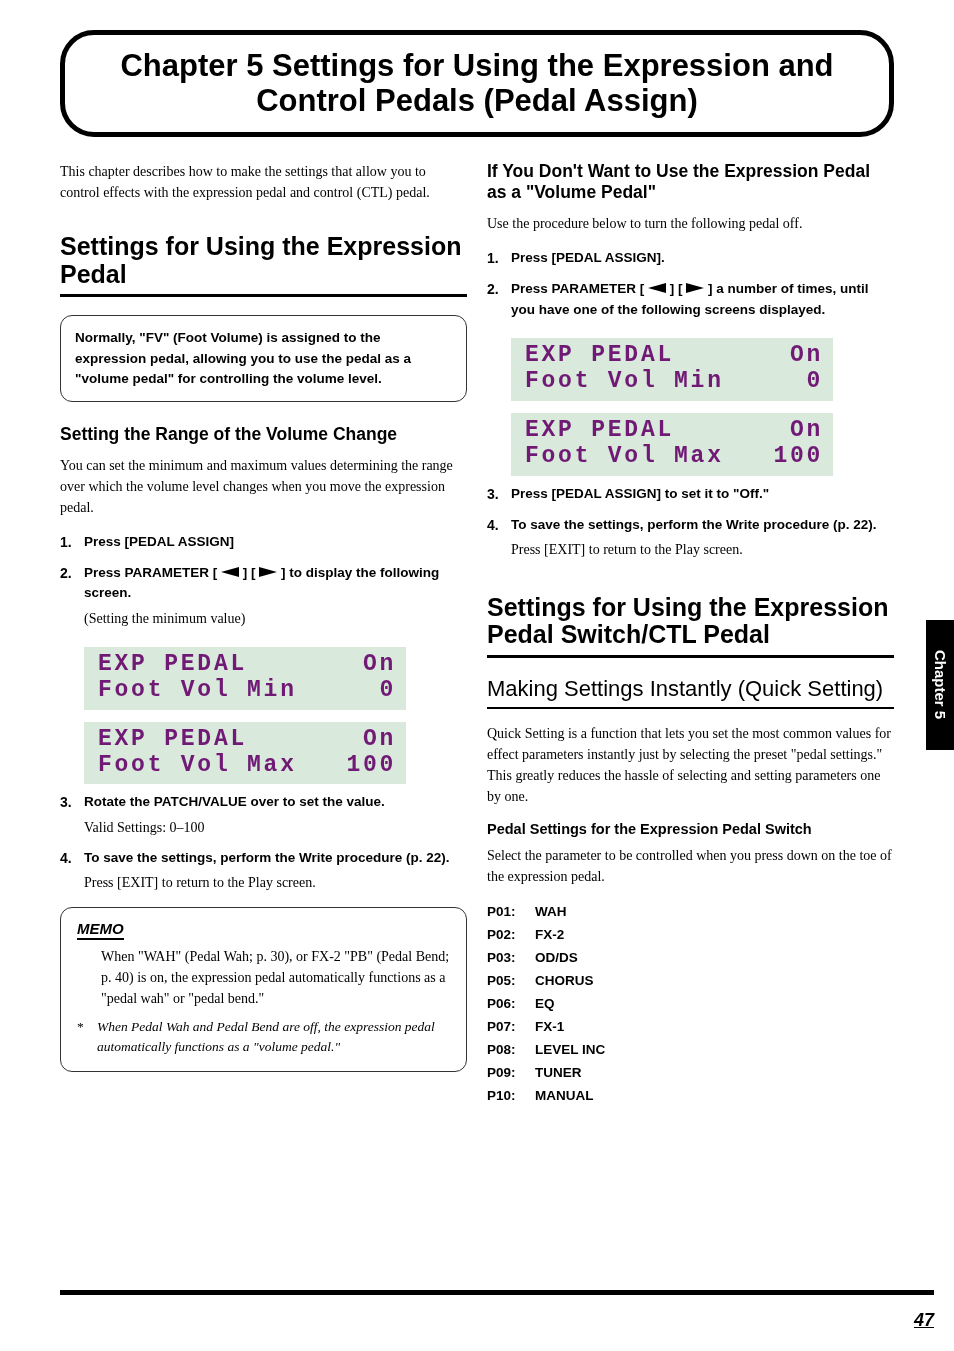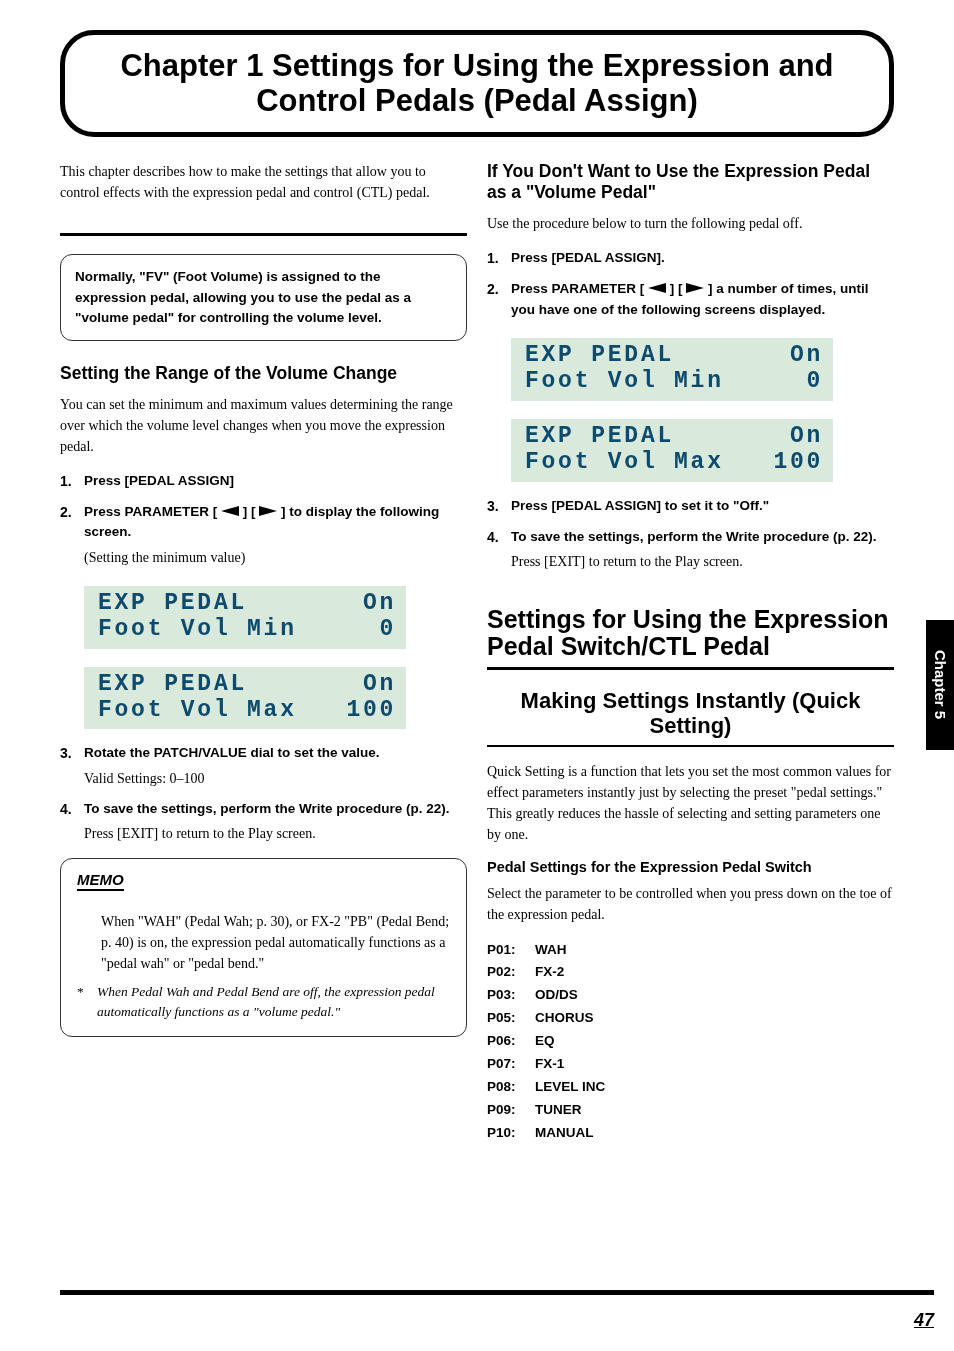--- a/index.html
+++ b/index.html
@@ -12,50 +12,51 @@
   h2 { font-family: Arial, Helvetica, sans-serif; font-weight: 900; font-size: 25px; line-height: 1.1; margin-bottom: 6px; }
   .h2rule { border-bottom: 3px solid #000; margin-bottom: 18px; }
   .rounded-box { border: 1.5px solid #333; border-radius: 12px; padding: 12px 14px; font-family: Arial, Helvetica, sans-serif; font-weight: bold; font-size: 13.5px; line-height: 1.5; margin-bottom: 22px; }
   h3 { font-family: Arial, Helvetica, sans-serif; font-weight: 900; font-size: 17.5px; line-height: 1.2; margin-bottom: 10px; }
   .body { font-size: 14px; line-height: 1.5; margin-bottom: 14px; }
   ol.steps { list-style: none; padding: 0; margin: 0 0 14px 0; }
   ol.steps > li { display: flex; align-items: flex-start; margin-bottom: 10px; font-family: Arial, Helvetica, sans-serif; font-size: 13.5px; line-height: 1.5; }
   ol.steps > li .num { font-weight: 900; min-width: 24px; font-size: 14px; }
   ol.steps > li .step-body { font-weight: bold; flex: 1; }
   ol.steps > li .step-body .sub { font-family: Liberation Serif, serif; font-weight: normal; font-size: 14px; display: block; margin-top: 4px; }
-  .lcd { background: #d9e9dc; display: inline-block; font-family: 'Courier New', monospace; font-weight: bold; letter-spacing: 0.12em; color: #0c4a6e; font-size: 23px; line-height: 1.15; padding: 4px 10px 6px 14px; white-space: pre; margin: 4px 0 14px 24px; }
+  .lcd { background: #d9e9dc; display: inline-block; font-family: 'Courier New', monospace; font-weight: bold; letter-spacing: 0.12em; color: #701a75; font-size: 23px; line-height: 1.15; padding: 4px 10px 6px 14px; white-space: pre; margin: 4px 0 8px 24px; }
   .lcd-row { display: block; }
   .memo-box { border: 1.5px solid #333; border-radius: 12px; padding: 12px 16px 14px 16px; margin-top: 12px; position: relative; }
-  .memo-label { font-family: Arial, Helvetica, sans-serif; font-weight: 900; font-style: italic; font-size: 15px; border-bottom: 2px solid #000; display: inline-block; padding-bottom: 1px; margin-bottom: 20px; }
+  .memo-label { font-family: Arial, Helvetica, sans-serif; font-weight: 900; font-style: italic; font-size: 15px; border-bottom: 2px solid #000; display: inline-block; padding-bottom: 1px; margin-bottom: 6px; }
   .memo-body { font-size: 14px; line-height: 1.5; padding-left: 24px; }
   .memo-note { display: flex; font-size: 13.5px; font-style: italic; line-height: 1.5; margin-top: 8px; }
   .memo-note .ast { min-width: 20px; font-style: normal; }
   .pedal-table { font-family: Arial, Helvetica, sans-serif; font-weight: bold; font-size: 13.5px; line-height: 1.7; }
   .pedal-table .row { display: flex; }
   .pedal-table .k { min-width: 48px; }
   .side-tab { position: absolute; right: 0; top: 620px; width: 28px; height: 130px; background: #000; color: #fff; font-family: Arial, Helvetica, sans-serif; font-weight: 900; font-size: 15px; display: flex; align-items: center; justify-content: center; writing-mode: vertical-rl; }
   .footer-rule { position: absolute; left: 60px; right: 20px; bottom: 56px; border-top: 5px solid #000; }
   .page-num { position: absolute; right: 20px; bottom: 20px; font-family: Arial, Helvetica, sans-serif; font-weight: 900; font-style: italic; font-size: 18px; text-decoration: underline; }
   h4 { font-family: Arial, Helvetica, sans-serif; font-weight: 900; font-size: 14.5px; margin-bottom: 8px; }
-  .sub-h2 { font-family: Arial, Helvetica, sans-serif; font-weight: 700; font-size: 22px; line-height: 1.15; margin-bottom: 6px; text-align: center; }
+  .sub-h2 { font-family: Arial, Helvetica, sans-serif; font-weight: 400; font-size: 22px; line-height: 1.15; margin-bottom: 6px; }
   .sub-h2-rule { border-bottom: 2px solid #000; margin-bottom: 14px; }
   svg.tri { width: 18px; height: 10px; }
 </style>
 </head>
 <body>
 
 <div class="title-frame">
-  <h1>Chapter 1 Settings for Using the Expression and Control Pedals (Pedal Assign)</h1>
+  <h1>Chapter 5 Settings for Using the Expression and Control Pedals (Pedal Assign)</h1>
 </div>
 
 <div class="columns">
 
   <div class="col">
     <p class="intro">This chapter describes how to make the settings that allow you to control effects with the expression pedal and control (CTL) pedal.</p>
 
+    <h2>Settings for Using the Expression Pedal</h2>
     <div class="h2rule"></div>
 
     <div class="rounded-box">Normally, "FV" (Foot Volume) is assigned to the expression pedal, allowing you to use the pedal as a "volume pedal" for controlling the volume level.</div>
 
     <h3>Setting the Range of the Volume Change</h3>
     <p class="body">You can set the minimum and maximum values determining the range over which the volume level changes when you move the expression pedal.</p>
 
     <ol class="steps">
       <li>
         <span class="num">1.</span>
@@ -81,21 +82,21 @@
 
     <div class="lcd"><span class="lcd-row">EXP PEDAL       On</span><span class="lcd-row">Foot Vol Min     0</span></div>
 
 
     <div class="lcd"><span class="lcd-row">EXP PEDAL       On</span><span class="lcd-row">Foot Vol Max   100</span></div>
 
     <ol class="steps">
       <li>
         <span class="num">3.</span>
         <span class="step-body">
-          <span>Rotate the PATCH/VALUE dial to set the value.</span>
+          <span>Rotate the PATCH/VALUE over to set the value.</span>
           <span class="sub">Valid Settings: 0–100</span>
         </span>
       </li>
       <li>
         <span class="num">4.</span>
         <span class="step-body">
           <span>To save the settings, perform the Write procedure (p. 22).</span>
           <span class="sub">Press [EXIT] to return to the Play screen.</span>
         </span>
       </li>

